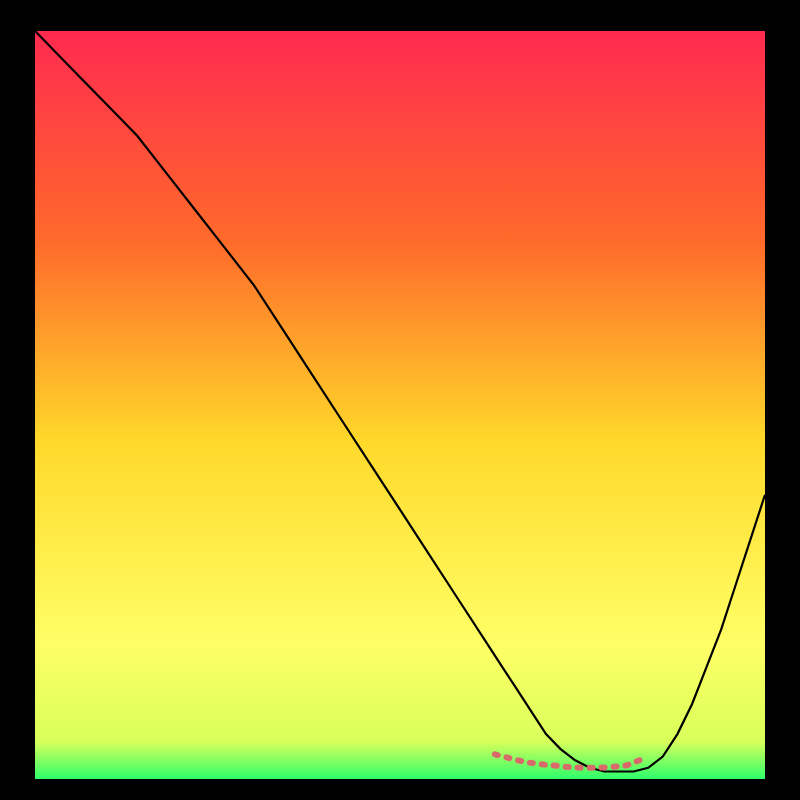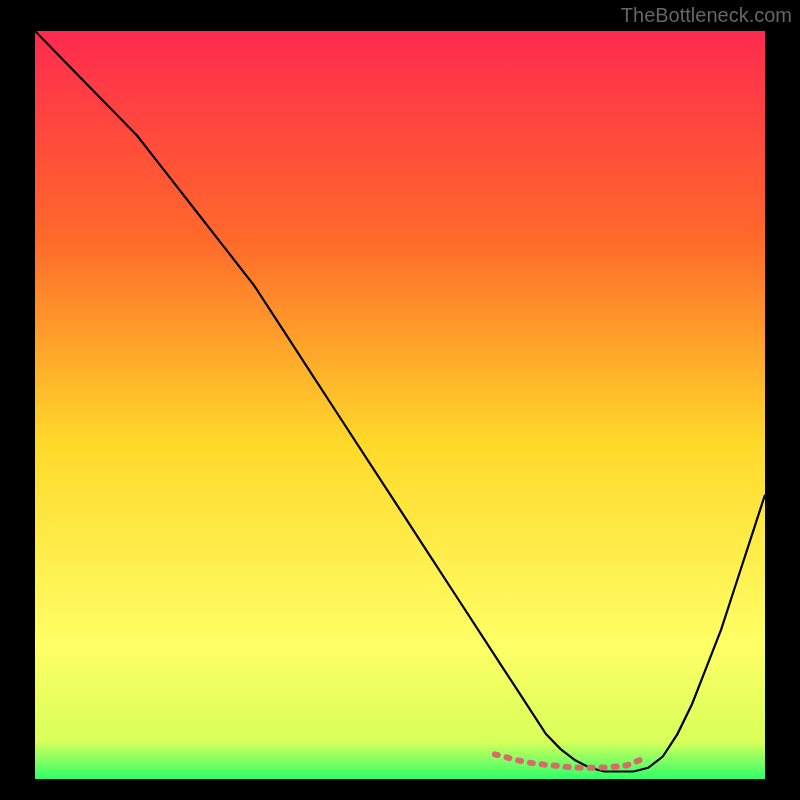--- a/index.html
+++ b/index.html
@@ -35,21 +35,20 @@
     height: 748px;
   }
   svg {
     display: block;
   }
 </style>
 </head>
 <body>
 
 <div class="outer">
-  <div class="attribution">TheBottleneck.com</div>
 
   <div class="plot">
     <svg id="chart-svg" width="730" height="748" viewBox="0 0 730 748">
       <defs>
         <linearGradient id="bg-grad" x1="0" y1="0" x2="0" y2="1">
           <stop id="g0" offset="0%" stop-color="#ff2a4f"></stop>
           <stop id="g1" offset="28%" stop-color="#ff6a2a"></stop>
           <stop id="g2" offset="55%" stop-color="#ffd92a"></stop>
           <stop id="g3" offset="82%" stop-color="#ffff66"></stop>
           <stop id="g4" offset="95%" stop-color="#d8ff5a"></stop>

